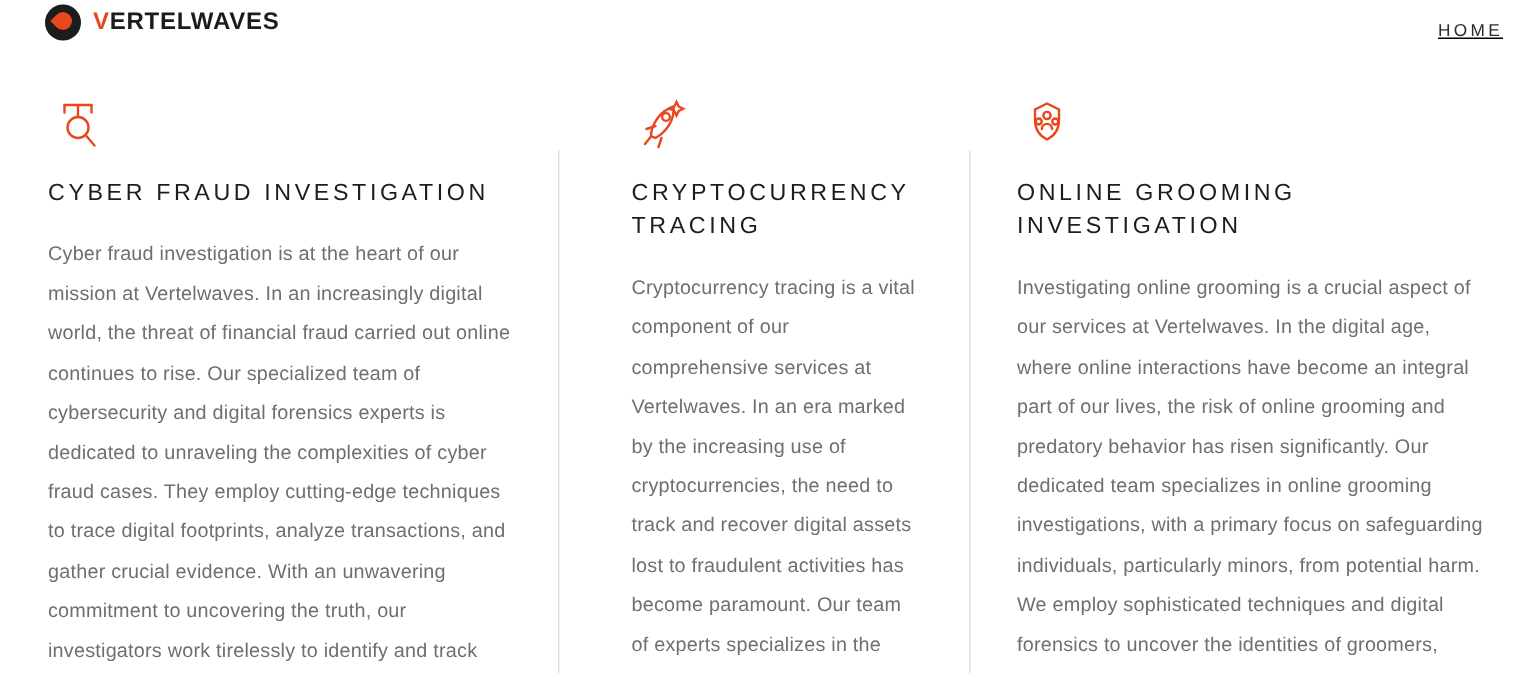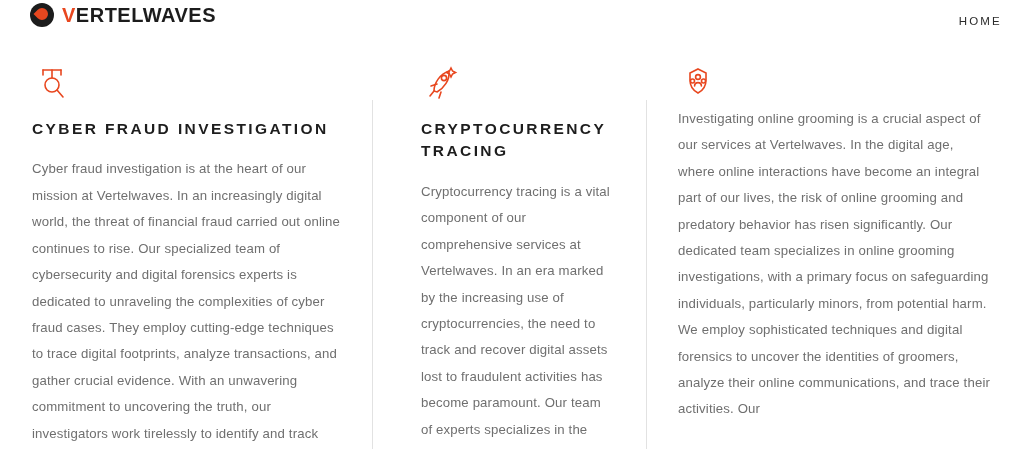--- a/index.html
+++ b/index.html
@@ -49,35 +49,36 @@
   }
   .brand-mark .flame {
     position: absolute;
     left: 6px; top: 6px;
     width: 12px; height: 12px;
     background: #e8471f;
     border-radius: 50% 50% 50% 0;
     transform: rotate(45deg);
   }
   .brand-text {
-    font-size: 20px;
+    font-size: 16px;
     font-weight: bold;
     letter-spacing: 0.5px;
     color: #1c1c1c;
     white-space: nowrap;
   }
   .brand-text .accent { color: #e8471f; }
 
   .nav {
     position: absolute;
     right: 0;
     top: 0;
     display: flex;
     align-items: center;
     height: 42px;
+    text-decoration: underline;
   }
   .nav-item {
     display: flex;
     align-items: center;
     justify-content: center;
     height: 42px;
     padding: 0 22px;
     font-size: 11.5px;
     letter-spacing: 2.2px;
     color: #2b2b2b;
@@ -129,21 +130,21 @@
   .svg-icon { display: block; }
 
   .col-title {
     font-size: 15.5px;
     letter-spacing: 2.4px;
     color: #1d1d1d;
     line-height: 1.45;
     text-transform: uppercase;
     margin-top: 12px;
     margin-bottom: 16px;
-    font-weight: bold;
+    font-weight: normal;
   }
   .col-body {
     font-size: 13.2px;
     line-height: 2.0;
     color: #6f6f6f;
     letter-spacing: 0.15px;
   }
 </style>
 </head>
 <body>
@@ -204,17 +205,18 @@
     <div class="col col-3">
       <div class="icon-wrap">
         <svg class="svg-icon" width="40" height="38" viewBox="0 0 40 38" fill="none" stroke="#e8471f" stroke-width="1.6" stroke-linecap="round">
           <path d="M20 5 l8 4 v7 c0 7 -4 11 -8 13 c-4 -2 -8 -6 -8 -13 V9 Z"></path>
           <circle cx="20" cy="13" r="2.4"></circle>
           <circle cx="14.5" cy="17" r="2"></circle>
           <circle cx="25.5" cy="17" r="2"></circle>
           <path d="M16.6 22 c0 -2 1.5 -3.4 3.4 -3.4 c1.9 0 3.4 1.4 3.4 3.4"></path>
         </svg>
       </div>
+      <h2 class="col-title">ONLINE GROOMING INVESTIGATION</h2>
       <p class="col-body">Investigating online grooming is a crucial aspect of our services at Vertelwaves. In the digital age, where online interactions have become an integral part of our lives, the risk of online grooming and predatory behavior has risen significantly. Our dedicated team specializes in online grooming investigations, with a primary focus on safeguarding individuals, particularly minors, from potential harm. We employ sophisticated techniques and digital forensics to uncover the identities of groomers, analyze their online communications, and trace their activities. Our</p>
     </div>
 
   </div>
 </div>
 
 </body></html>

